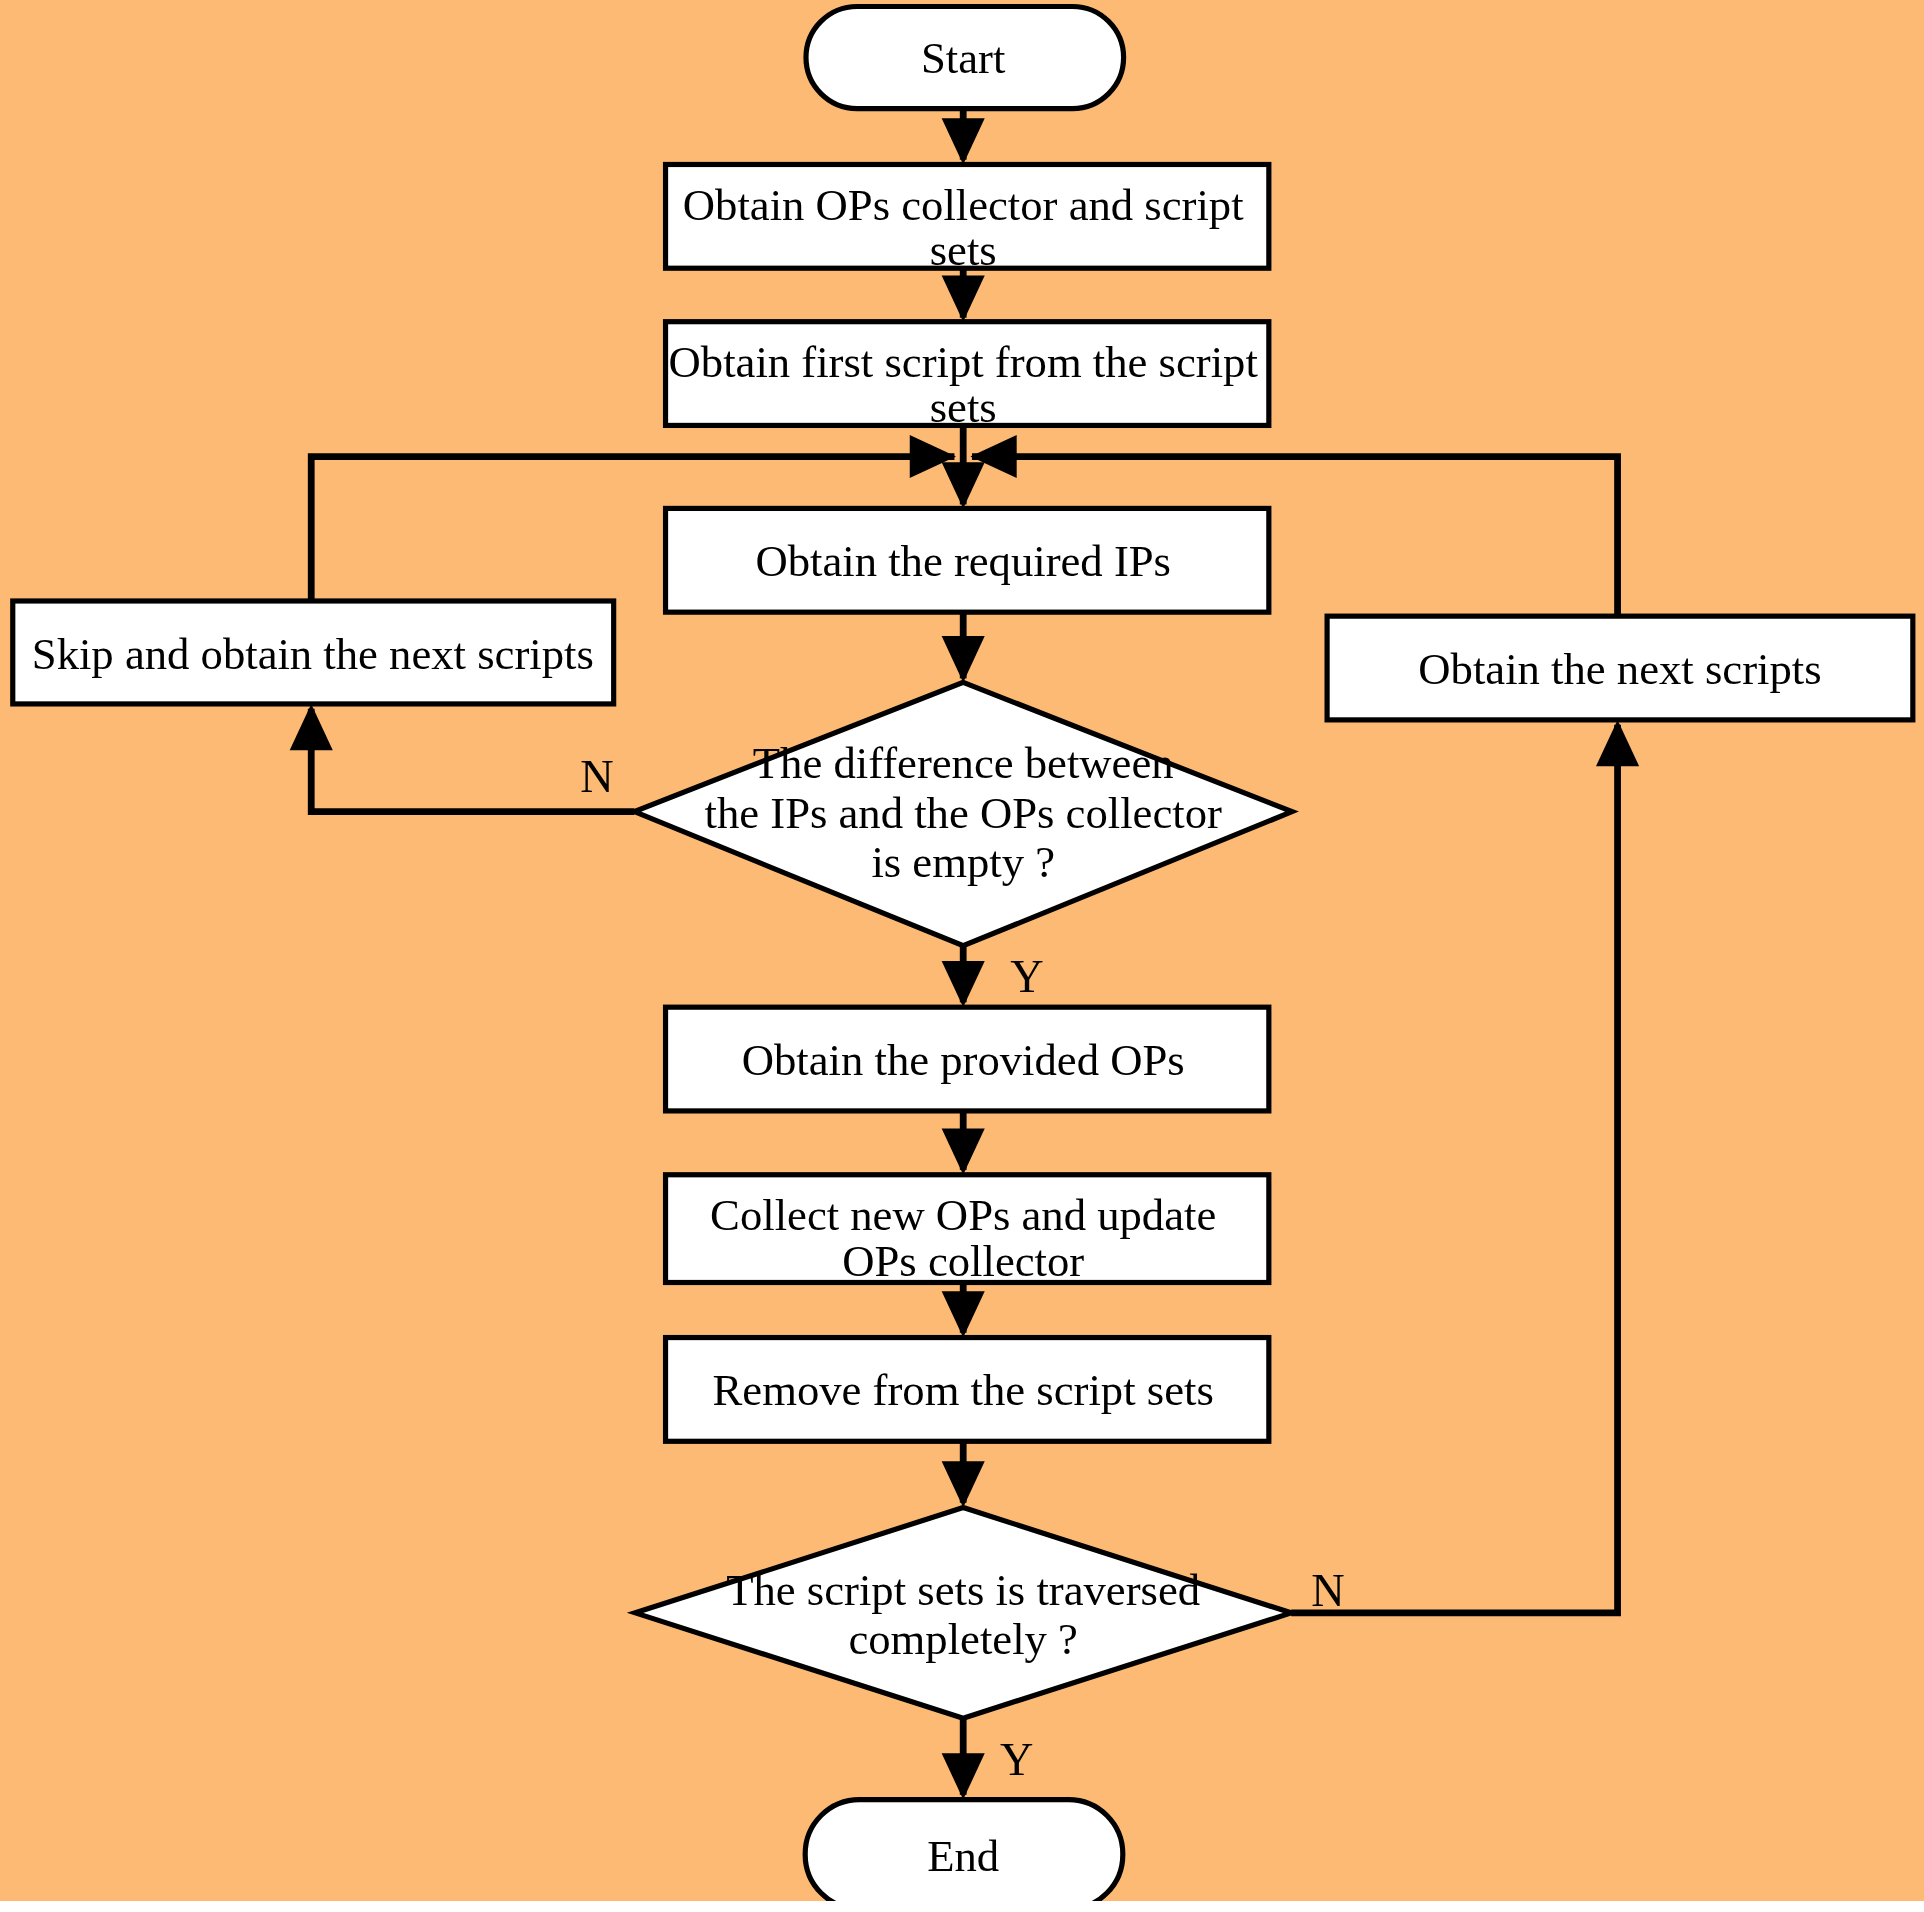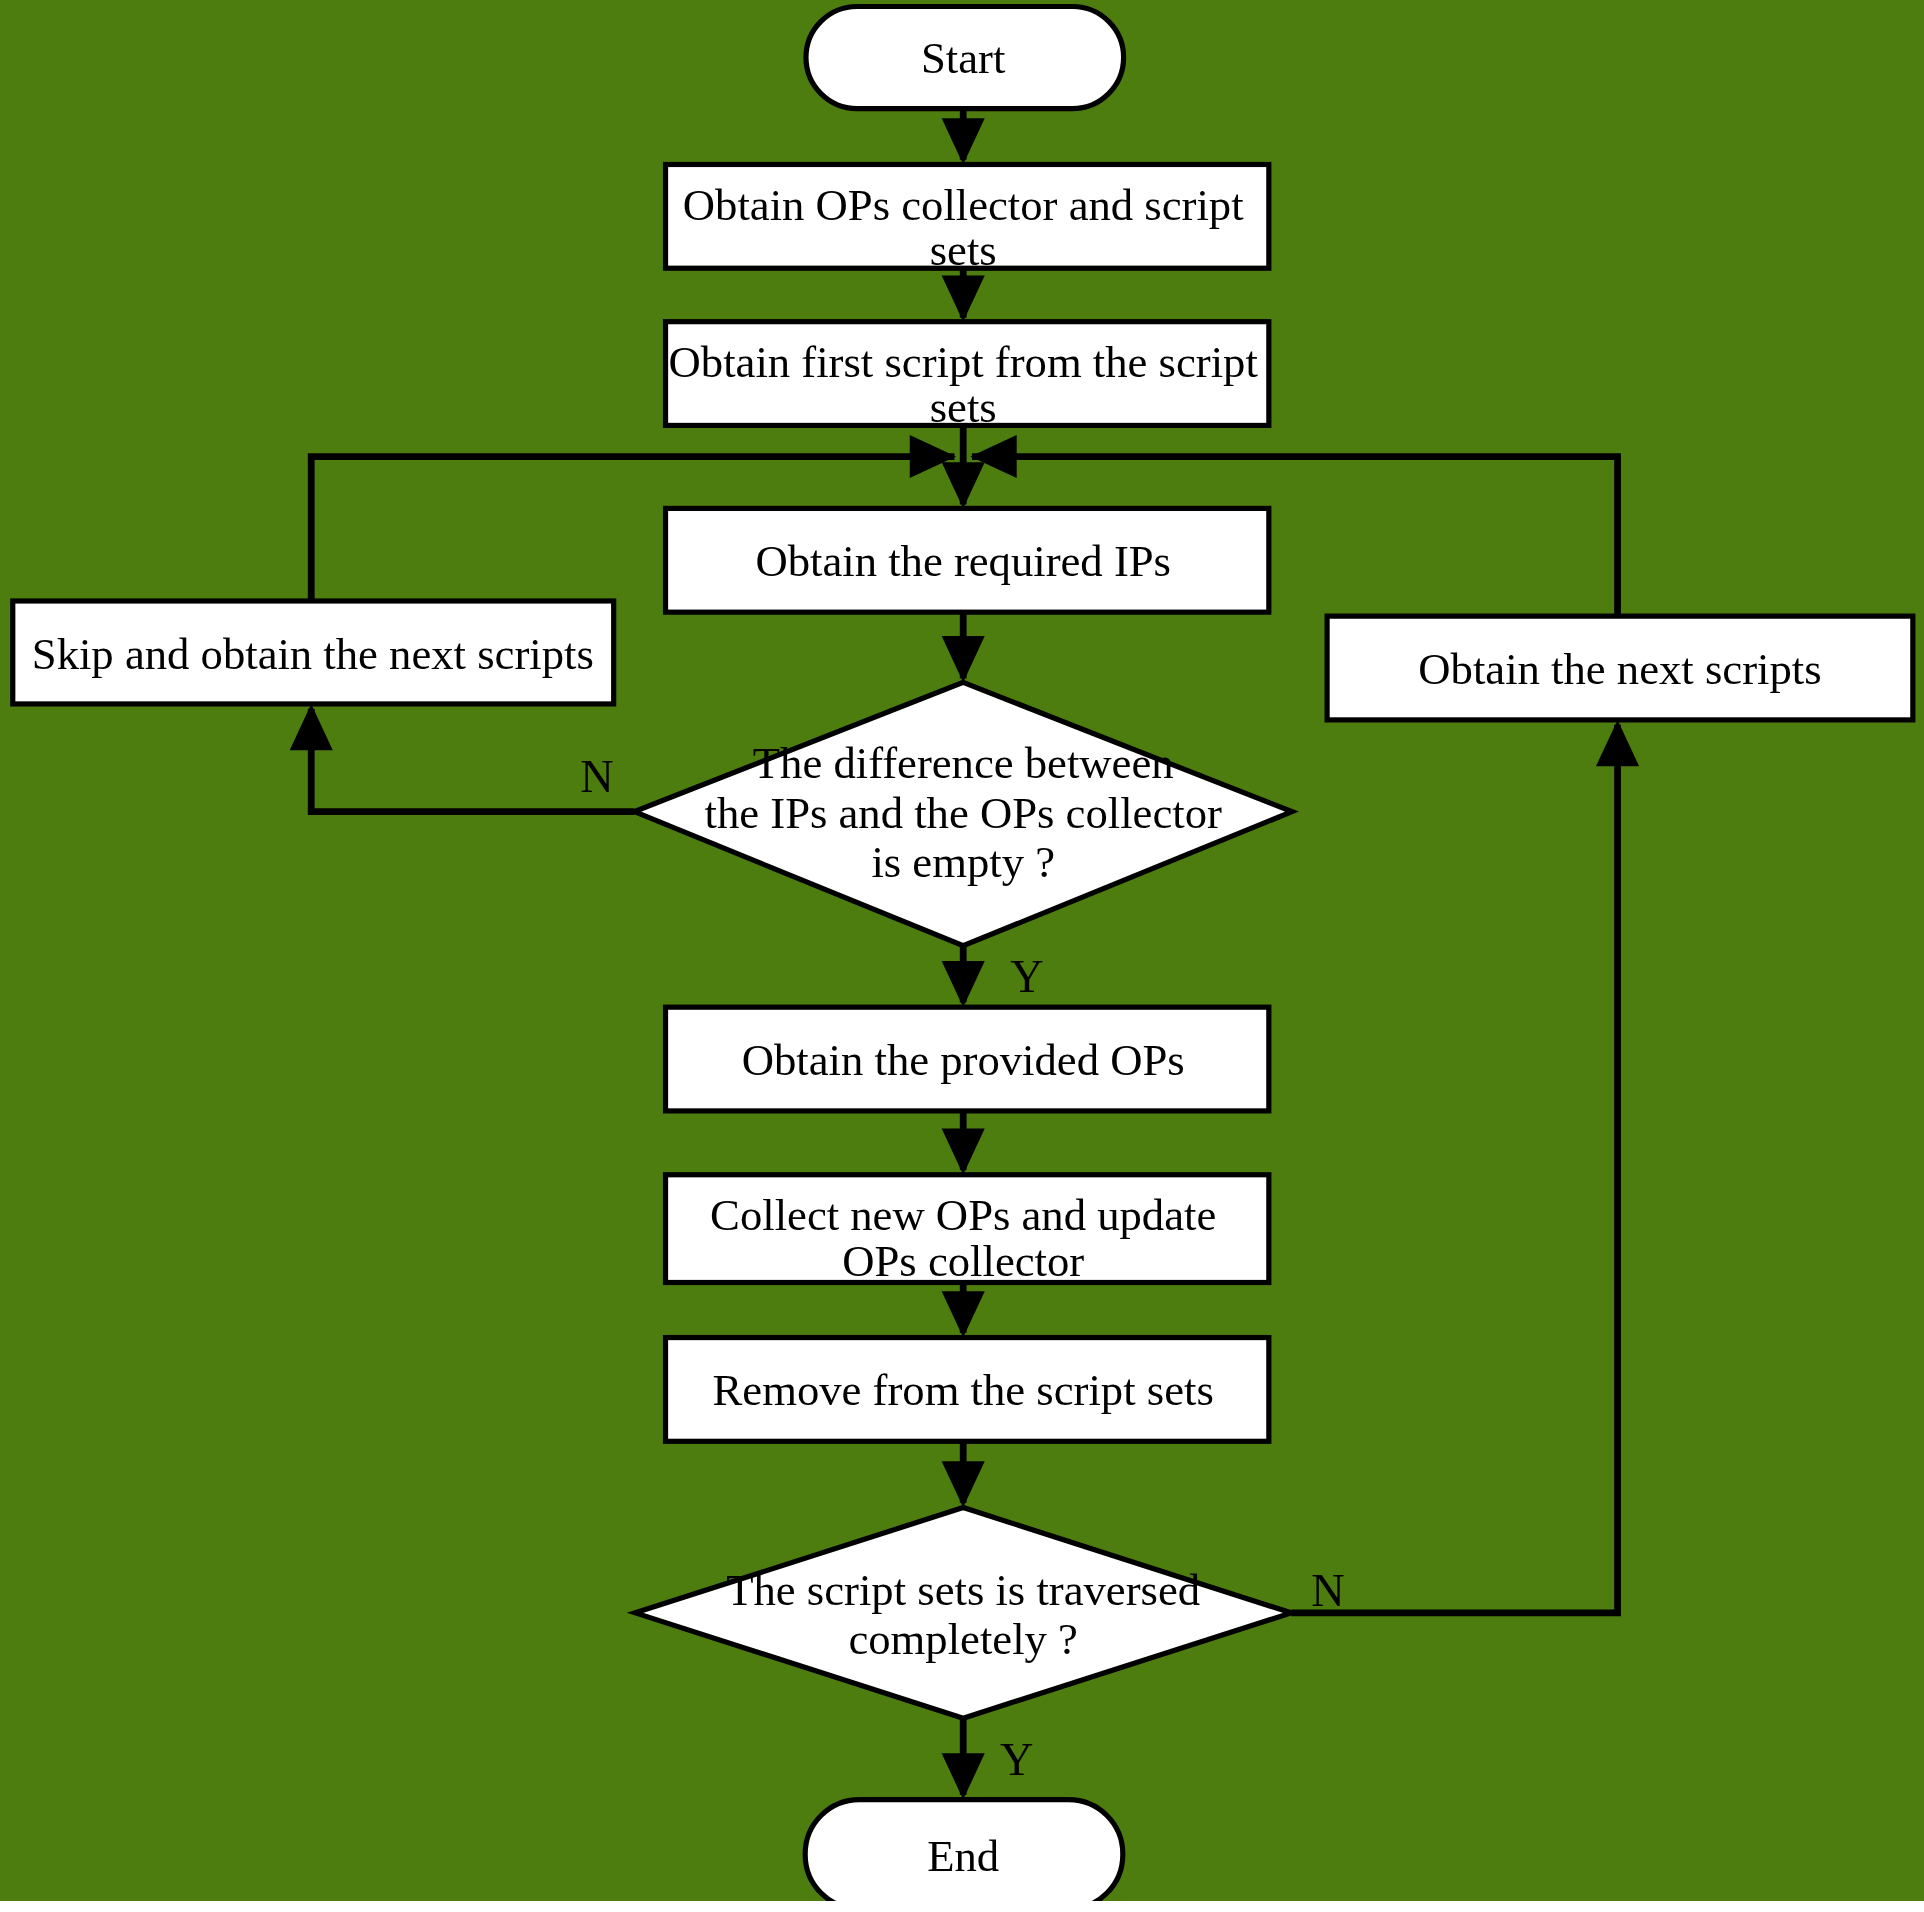--- a/index.html
+++ b/index.html
@@ -4,21 +4,21 @@
 <style>
   html, body {
     margin: 0;
     padding: 0;
     background: #ffffff;
   }
   .canvas {
     position: relative;
     width: 1924px;
     height: 1901px;
-    background: #4d7c0f;
+    background: #fdba74;
   }
   svg { display: block; }
   .shape {
     fill: #ffffff;
     stroke: #000000;
     stroke-width: 6.5;
   }
   .edge {
     fill: none;
     stroke: #000000;

